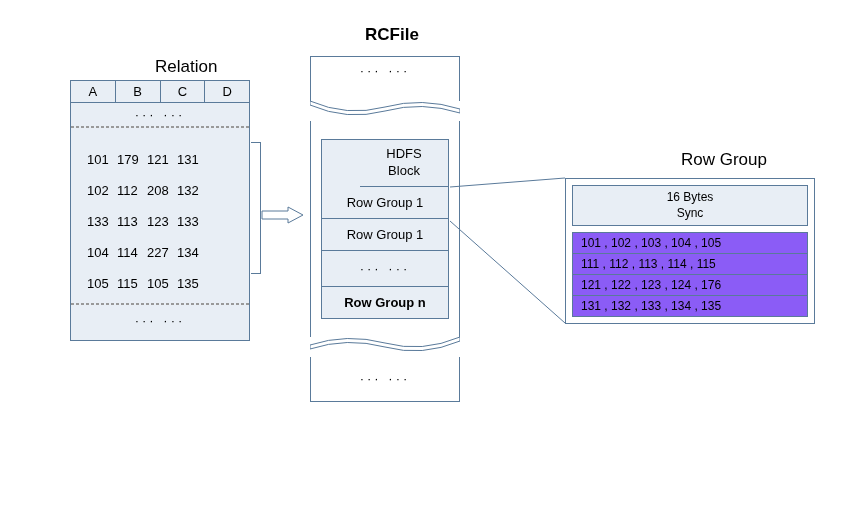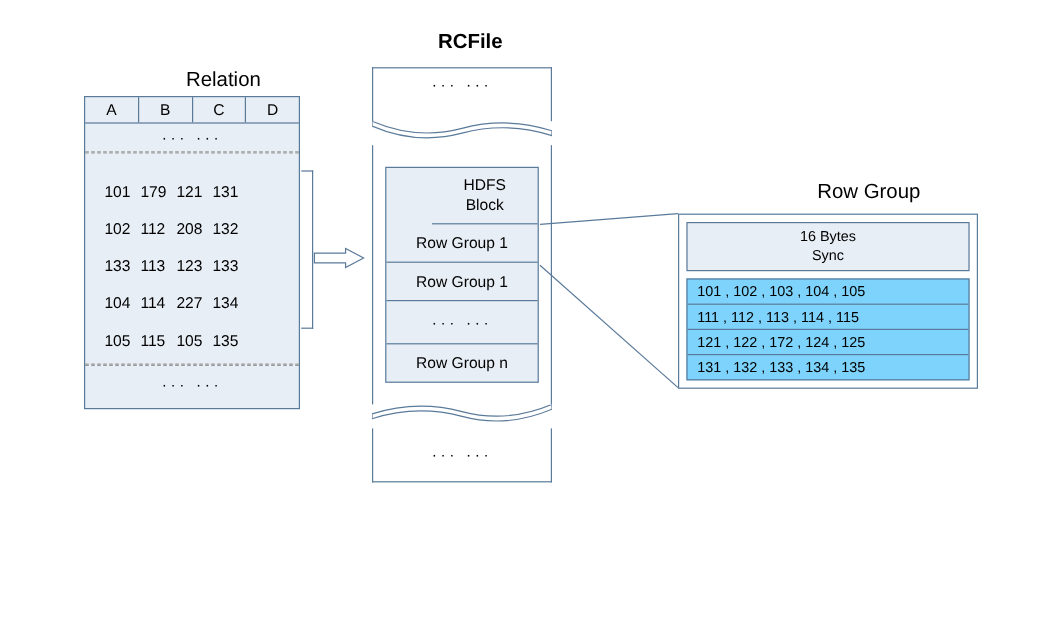--- a/index.html
+++ b/index.html
@@ -100,21 +100,21 @@
     .hdfs-block {
       border: 1px solid #5a7a9a;
       background: #e8eef5;
     }
     .hdfs-block div {
       text-align: center;
       padding: 8px 0;
       border-bottom: 1px solid #5a7a9a;
     }
     .hdfs-block .hdfs-header { padding: 6px 0; line-height: 1.3; margin-left: 38px; }
-    .hdfs-block div:last-child { border-bottom: none; }
+    .hdfs-block div:last-child { border-bottom: none; font-weight: bold; }
     .hdfs-block .dots { letter-spacing: 3px; padding: 10px 0; }
     .rcfile-wave-bottom {
       height: 20px;
       position: relative;
     }
     .rcfile-bottom {
       height: 45px;
       border: 1px solid #5a7a9a;
       border-top: none;
       text-align: center;
@@ -141,21 +141,21 @@
       flex: 1;
       border: 1px solid #5a7a9a;
       background: #e8eef5;
       text-align: center;
       padding: 4px 6px;
       font-size: 12px;
       line-height: 1.3;
     }
     .rowgroup-data {
       border: 1px solid #5a7a9a;
-      background: #7dd3fc;
+      background: #8b5cf6;
     }
     .rowgroup-data div {
       border-bottom: 1px solid #5a7a9a;
       padding: 3px 8px;
       font-size: 12px;
     }
     .rowgroup-data div:last-child { border-bottom: none; }
     
     
     .bracket {
@@ -262,16 +262,16 @@
   <line x1="450" y1="221" x2="565" y2="323" stroke="#5a7a9a" stroke-width="1"></line>
 </svg>
 
 <div class="rowgroup-container">
   <div class="rowgroup-header">
     <div>16 Bytes<br>Sync</div>
   </div>
   <div class="rowgroup-data">
     <div>101 , 102 , 103 , 104 , 105</div>
     <div>111 , 112 , 113 , 114 , 115</div>
-    <div>121 , 122 , 172 , 124 , 125</div>
+    <div>121 , 122 , 123 , 124 , 176</div>
     <div>131 , 132 , 133 , 134 , 135</div>
   </div>
 </div>
 
 </body></html>

